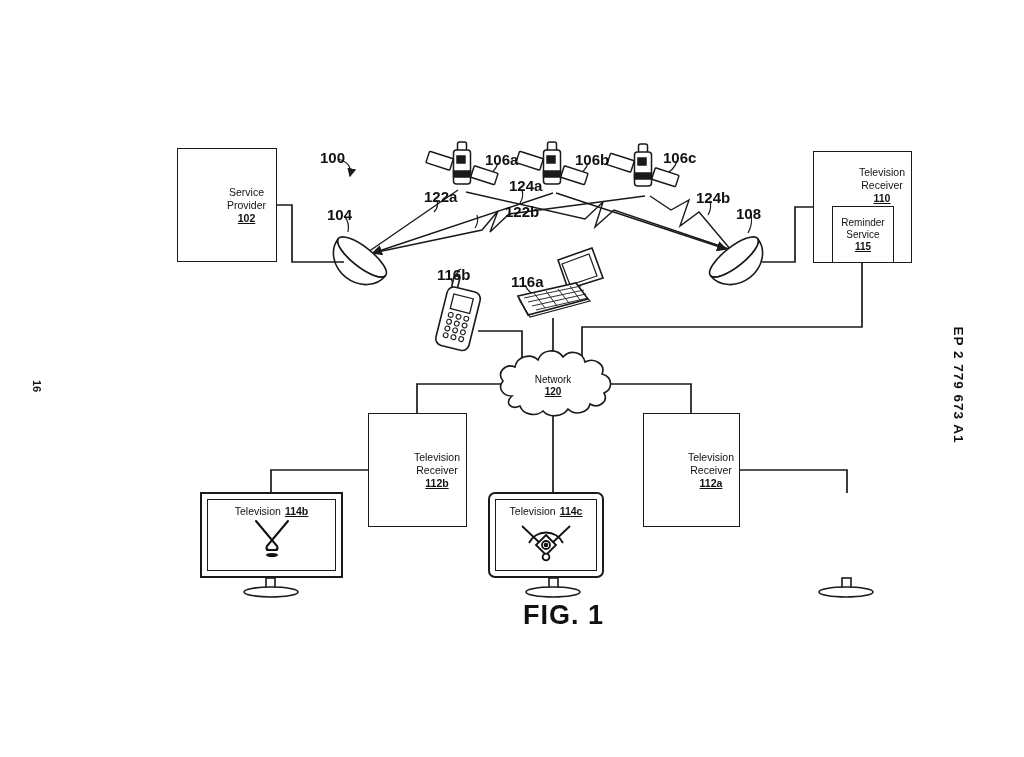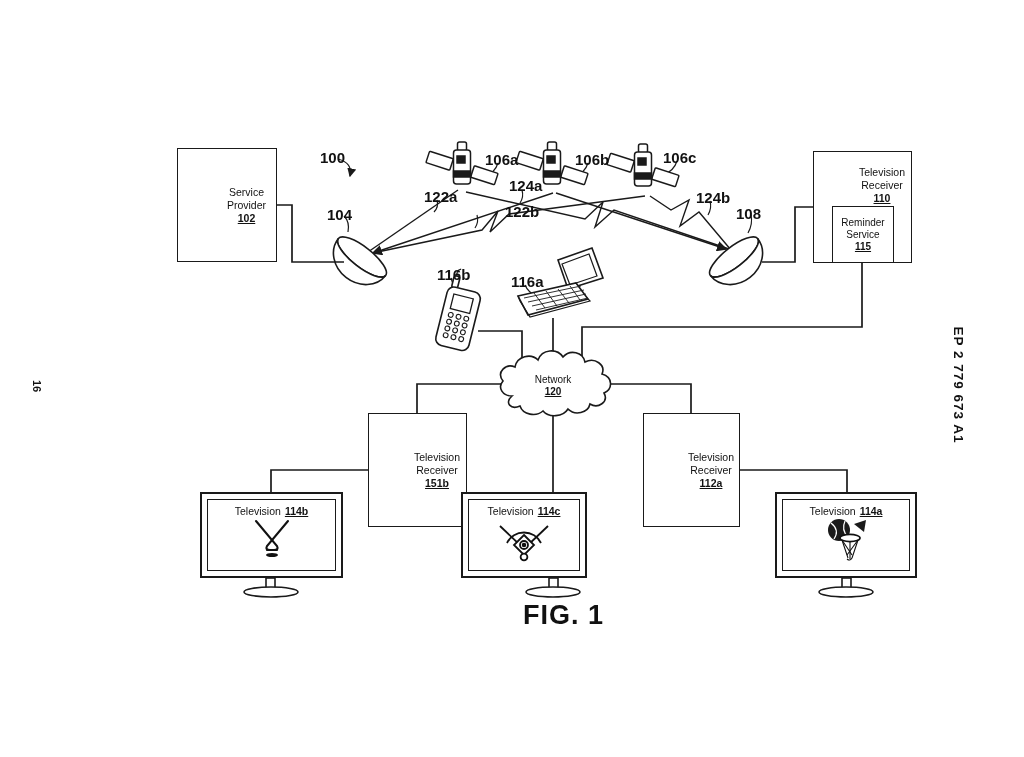--- a/index.html
+++ b/index.html
@@ -181,21 +181,21 @@
     <div class="ref">110</div>
     <div class="innerbox" style="left:18px; top:54px; width:62px; height:57px;">
       <div>Reminder</div>
       <div>Service</div>
       <div class="ref">115</div>
     </div>
   </div>
 
   <div class="box" style="left:368px; top:413px; width:99px; height:114px;">
     <div>Television Receiver</div>
-    <div class="ref">151b</div>
+    <div class="ref">112b</div>
   </div>
 
   <div class="box" style="left:643px; top:413px; width:97px; height:114px;">
     <div>Television Receiver</div>
     <div class="ref">112a</div>
   </div>
 
   <div class="netlbl">
     <div>Network</div>
     <div class="ref">120</div>
@@ -209,57 +209,39 @@
       <svg width="58" height="44" viewBox="0 0 58 44">
         <g fill="none" stroke="#111" stroke-width="2.1" stroke-linecap="round">
           <path d="M13 4 L34 29 Q36 33 31 33 L24 33"></path>
           <path d="M45 4 L24 29 Q22 33 27 33 L34 33"></path>
         </g>
         <ellipse cx="29" cy="38" rx="6" ry="2.1" fill="#111"></ellipse>
       </svg>
     </div>
   </div>
 
-  <div class="tv" style="left:461px; top:492px; width:126px; height:86px;">
+  <div class="tv" style="left:488px; top:492px; width:116px; height:86px;border-radius:7px;">
     <div class="screen">
       <div class="tvlabel">
         <span>Television</span><span class="ref refgap">114c</span>
       </div>
       <svg width="58" height="46" viewBox="0 0 58 46">
         <g fill="none" stroke="#111" stroke-width="1.8">
           <path d="M26 29 L5 9"></path>
           <path d="M32 29 L53 9"></path>
           <path d="M12 26 A19 19 0 0 1 46 26"></path>
           <path d="M29 18 L39 28 L29 38 L19 28 Z" fill="#fff"></path>
           <circle cx="29" cy="28" r="4"></circle>
           <circle cx="29" cy="28" r="1.4" fill="#111"></circle>
           <circle cx="29" cy="40" r="3.4" fill="#fff"></circle>
         </g>
       </svg>
     </div>
   </div>
 
-  <div class="tv" style="left:775px; top:492px; width:142px; height:86px;">
-    <div class="screen">
-      <div class="tvlabel">
-        <span>Television</span><span class="ref refgap">114a</span>
-      </div>
-      <svg width="58" height="46" viewBox="0 0 58 46">
-        <path d="M37 7 L49 3 L47 15 Z" fill="#1a1a1a"></path>
-        <circle cx="22" cy="13" r="11" fill="#1a1a1a"></circle>
-        <path d="M14 6 Q23 13 17 22 M28 4 Q24 13 31 20" stroke="#fff" stroke-width="1.2" fill="none"></path>
-        <ellipse cx="33" cy="21" rx="10" ry="3.6" fill="#fff" stroke="#111" stroke-width="1.7"></ellipse>
-        <g stroke="#111" stroke-width="1.1" fill="none">
-          <path d="M25 23 L31 41 M33 24.5 L33 42 M41 23 L35 41"></path>
-          <path d="M25 23 L35 38 M41 23 L30 38"></path>
-          <path d="M30 42 Q33 44.5 35 41"></path>
-        </g>
-      </svg>
-    </div>
-  </div>
 
   <div class="co" style="left:320px; top:149px;">100</div>
   <div class="co" style="left:327px; top:206px;">104</div>
   <div class="co" style="left:736px; top:205px;">108</div>
   <div class="co" style="left:485px; top:151px;">106a</div>
   <div class="co" style="left:575px; top:151px;">106b</div>
   <div class="co" style="left:663px; top:149px;">106c</div>
   <div class="co" style="left:424px; top:188px;">122a</div>
   <div class="co" style="left:463px; top:203px;margin-left:42px;">122b</div>
   <div class="co" style="left:509px; top:177px;">124a</div>

